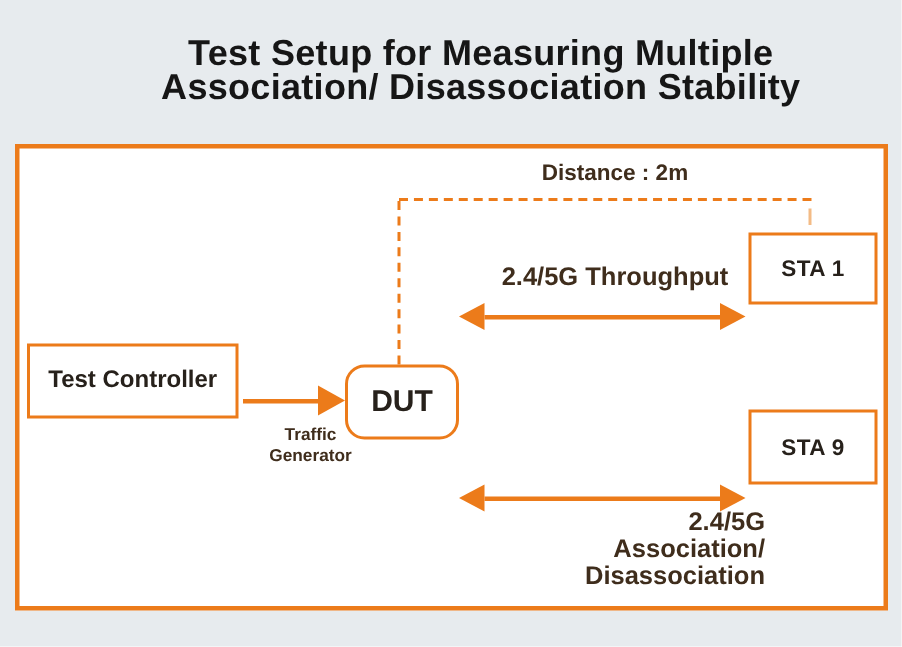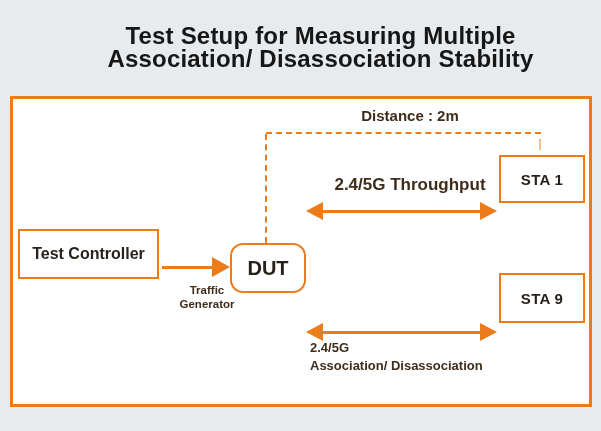--- a/index.html
+++ b/index.html
@@ -59,21 +59,21 @@
   .sta-1  { top: 155px; height: 48px; }
   .sta-8  { top: 215px; height: 49px; }
   .sta-9  { top: 273px; height: 50px; }
   .sta-16 { top: 333px; height: 51px; }
 
   
   .lbl { position: absolute; font-weight: bold; color: #3f2d1c; }
   .lbl-distance   { left: 320px; top: 107px; width: 180px; text-align: center; font-size: 15px; }
   .lbl-throughput { left: 320px; top: 175px; width: 180px; text-align: center; font-size: 17px; }
   .lbl-traffic    { left: 170px; top: 283px; width: 74px;  text-align: center;  font-size: 11.5px; line-height: 14px; }
-  .lbl-assoc      { left: 310px; top: 339px; width: 200px; text-align: left; font-size: 13px; line-height: 18px; }
+  .lbl-assoc      { left: 310px; top: 339px; width: 200px; text-align: right; font-size: 17px; line-height: 18px; }
 
   
   .arrow { position: absolute; display: flex; align-items: center; }
   .arrow .shaft { flex: 1; height: 3px; background: #ec7b1a; }
   .head-left {
     width: 0; height: 0;
     border-top: 9px solid transparent; border-bottom: 9px solid transparent;
     border-right: 17px solid #ec7b1a;
   }
   .head-right {

